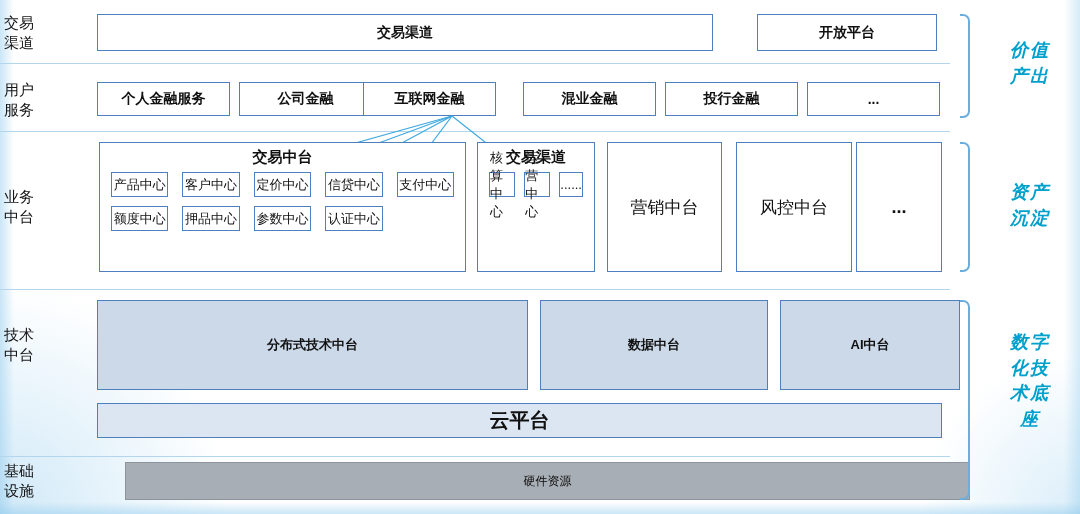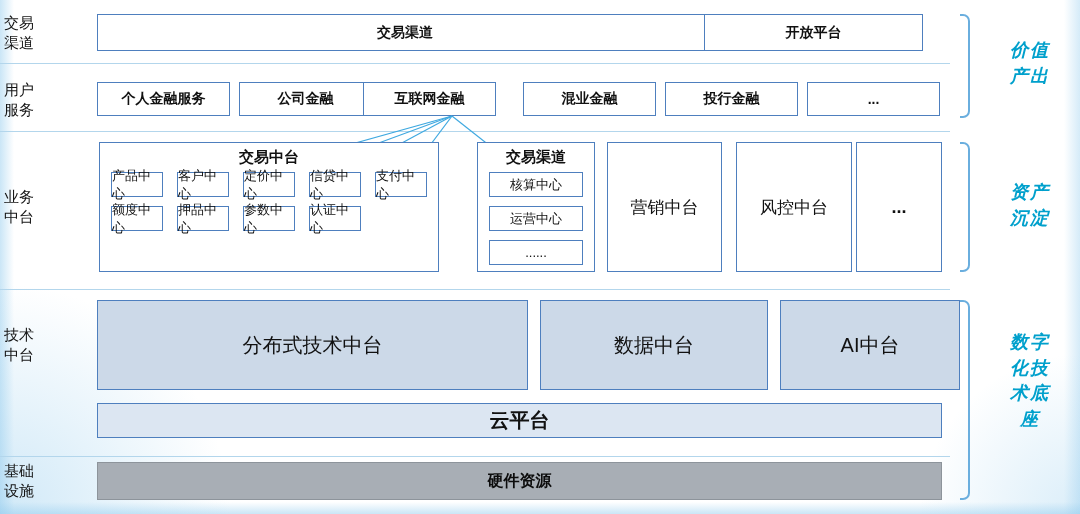--- a/index.html
+++ b/index.html
@@ -31,34 +31,34 @@
   .group-title{
     position:absolute;top:5px;left:0;right:0;text-align:center;
     font-size:15px;font-weight:700;color:#111;
   }
   .trade-grid{
     position:absolute;left:11px;right:11px;top:29px;
     display:grid;grid-template-columns:repeat(5,1fr);gap:9px 14px;
   }
   .internal-col{
     position:absolute;left:11px;right:11px;top:29px;
-    display:flex;flex-direction:column;gap:9px;
+    display:flex;flex-direction:row;gap:9px;
   }
   .cell{
     height:25px;border:1px solid #4e7fbe;background:#fff;box-sizing:border-box;
     display:flex;align-items:center;justify-content:center;
     font-size:13px;font-weight:500;color:#111;
   }
   .tall{font-size:17px;font-weight:500;}
   .dots{font-size:18px;font-weight:700;}
   .tech{
-    background:#ccd9e8;font-size:20px;font-weight:400;
+    background:#ccd9e8;font-size:13px;font-weight:700;
   }
   .cloud{background:#dce6f2;font-size:20px;font-weight:600;}
-  .hardware{background:#a8aeb5;border:1px solid #8d949b;font-size:16px;font-weight:700;color:#0c0c0c;}
+  .hardware{background:#a8aeb5;border:1px solid #8d949b;font-size:12px;font-weight:400;color:#0c0c0c;margin-left:28px;}
   .bracket{
     position:absolute;width:10px;border:2px solid #6aaede;border-left:none;
     border-radius:0 7px 7px 0;box-sizing:border-box;
   }
   .annot{
     position:absolute;left:998px;width:64px;text-align:center;
     font-size:18px;font-weight:700;font-style:italic;color:#00a0cc;
     line-height:1.42;letter-spacing:2px;
   }
   svg.connectors{position:absolute;left:0;top:0;pointer-events:none;}
@@ -88,38 +88,38 @@
   <div class="row-label" style="top:325px">
     <div>技术</div>
     <div>中台</div>
   </div>
   <div class="row-label" style="top:461px">
     <div>基础</div>
     <div>设施</div>
   </div>
 
   <div class="box" style="left:97px;top:14px;width:616px;height:37px">交易渠道</div>
-  <div class="box" style="left:704px;top:14px;width:219px;height:37px">开放平台</div>
+  <div class="box" style="left:757px;top:14px;width:180px;height:37px">开放平台</div>
 
   <div class="box svc" style="left:97px;top:82px;width:133px;height:34px">个人金融服务</div>
   <div class="box svc" style="left:239px;top:82px;width:133px;height:34px">公司金融</div>
   <div class="box svc" style="left:363px;top:82px;width:133px;height:34px">互联网金融</div>
   <div class="box svc" style="left:523px;top:82px;width:133px;height:34px">混业金融</div>
   <div class="box svc" style="left:665px;top:82px;width:133px;height:34px">投行金融</div>
   <div class="box svc" style="left:807px;top:82px;width:133px;height:34px">...</div>
 
   <svg class="connectors" width="1080" height="514">
     <line x1="452" y1="116" x2="252" y2="172" stroke="#3fa9e0" stroke-width="1.2"></line>
     <line x1="452" y1="116" x2="300" y2="172" stroke="#3fa9e0" stroke-width="1.2"></line>
     <line x1="452" y1="116" x2="348" y2="172" stroke="#3fa9e0" stroke-width="1.2"></line>
     <line x1="452" y1="116" x2="410" y2="172" stroke="#3fa9e0" stroke-width="1.2"></line>
     <line x1="452" y1="116" x2="523" y2="172" stroke="#3fa9e0" stroke-width="1.2"></line>
   </svg>
 
-  <div class="group" style="left:99px;top:142px;width:340px;height:130px">
+  <div class="group" style="left:99px;top:142px;width:367px;height:130px">
     <div class="group-title">交易中台</div>
     <div class="trade-grid">
       <div class="cell">产品中心</div>
       <div class="cell">客户中心</div>
       <div class="cell">定价中心</div>
       <div class="cell">信贷中心</div>
       <div class="cell">支付中心</div>
       <div class="cell">额度中心</div>
       <div class="cell">押品中心</div>
       <div class="cell">参数中心</div>

